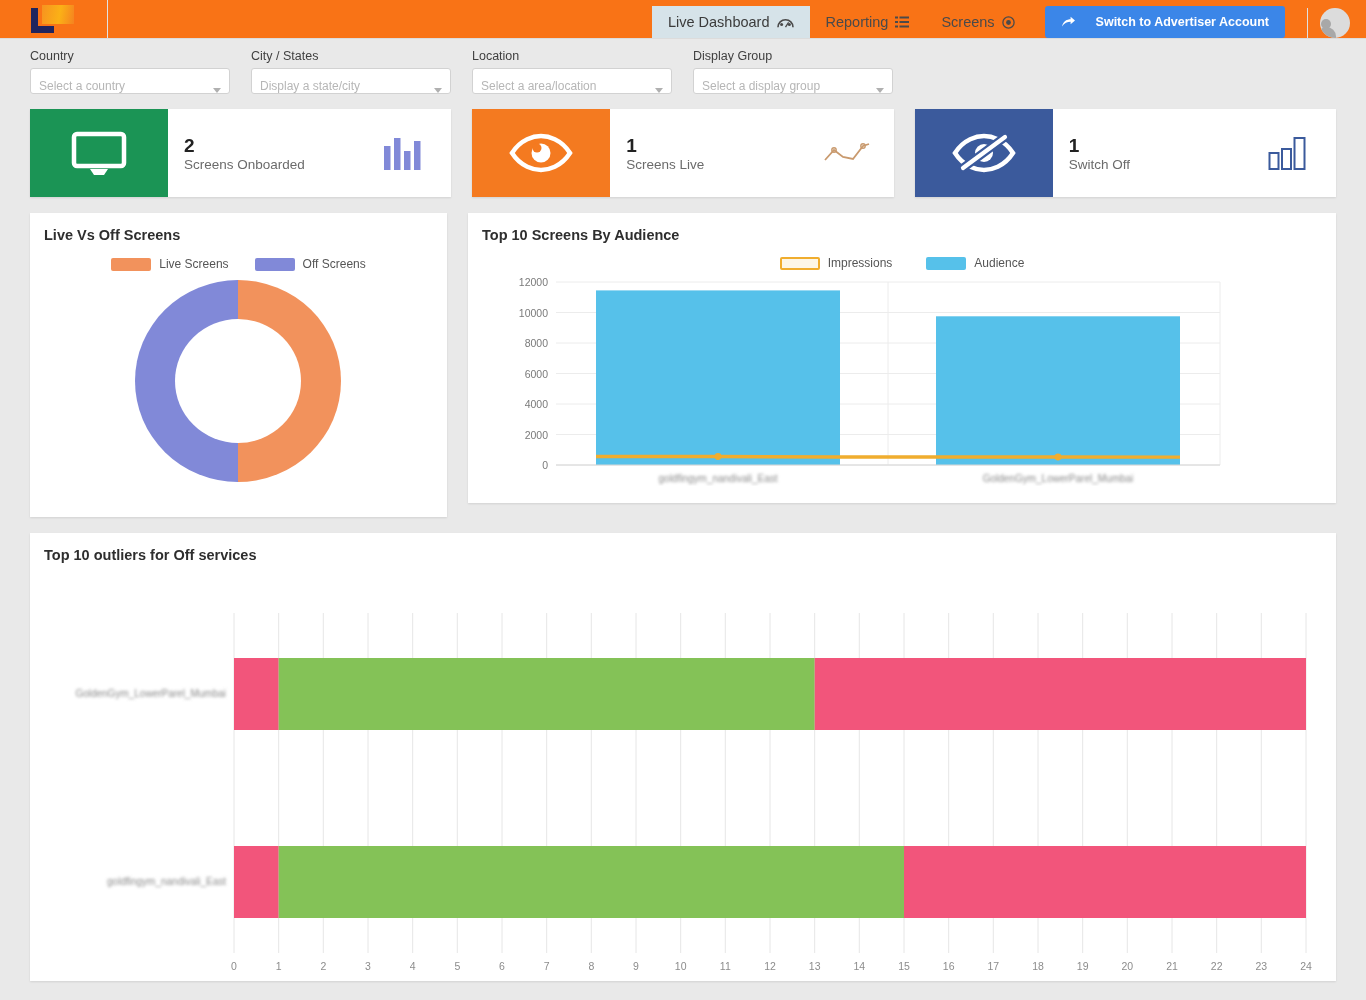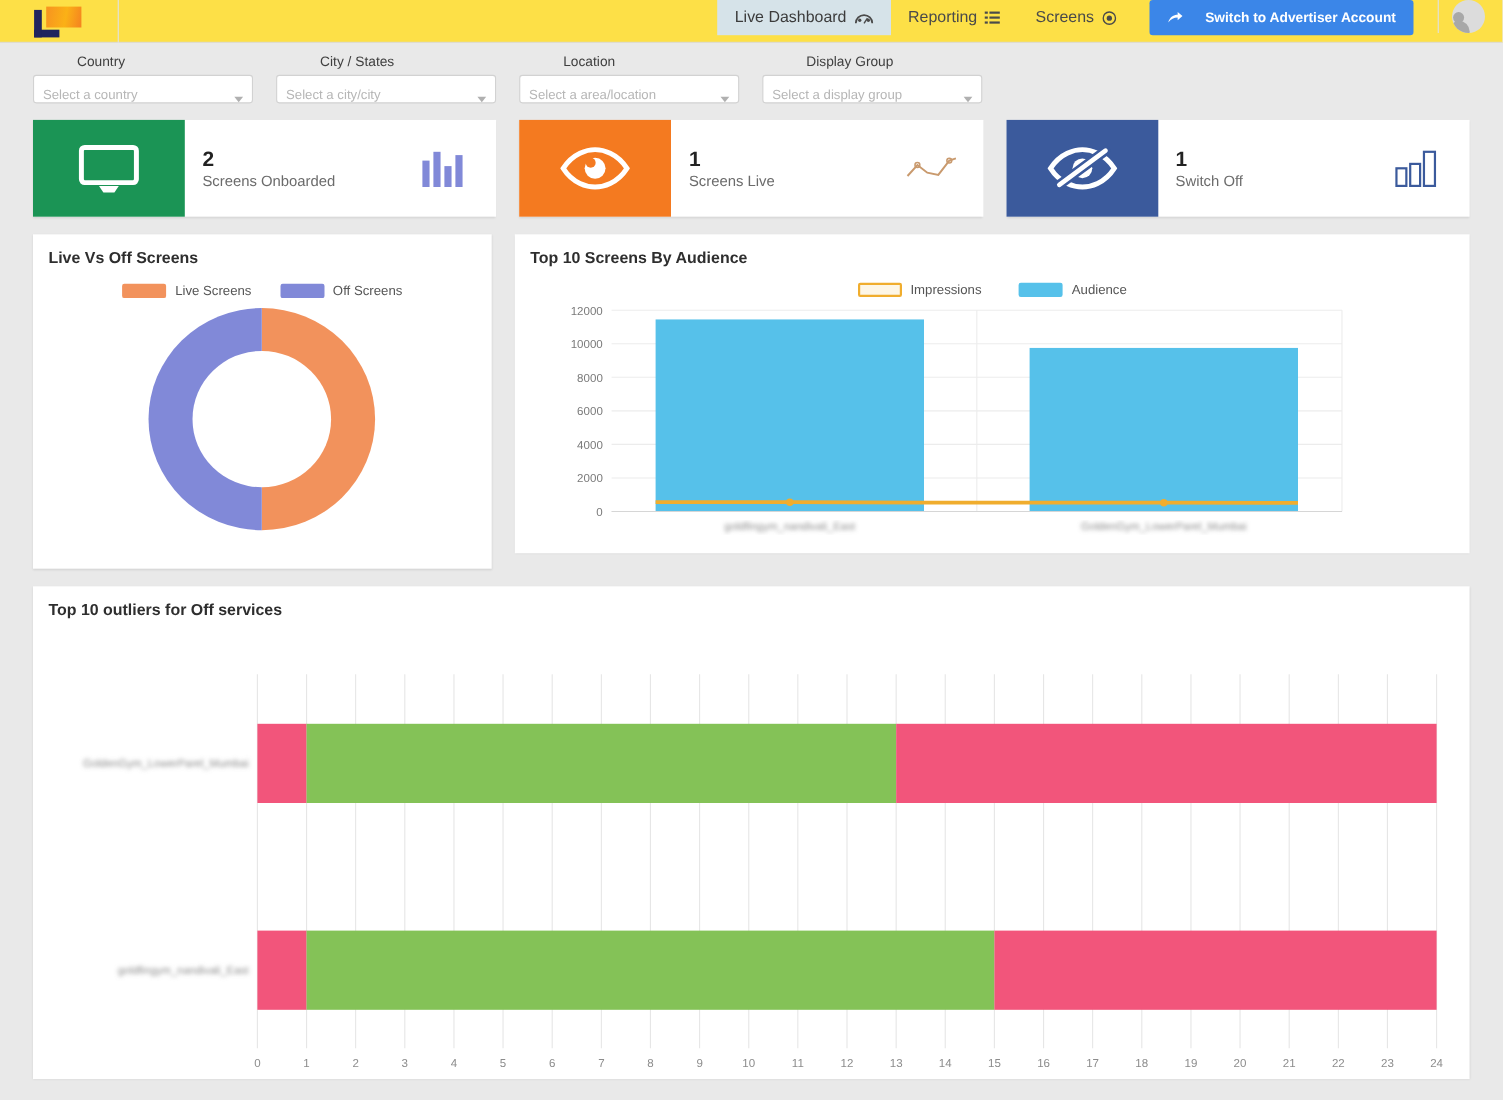--- a/index.html
+++ b/index.html
@@ -5,22 +5,22 @@
   * { box-sizing: border-box; margin: 0; padding: 0; }
   html, body {
     width: 1366px; height: 1000px;
     background: #e9e9e9;
     font-family: "Liberation Sans", sans-serif;
     overflow: hidden;
   }
 
   
   .topbar {
-    height: 39px; background: #fde047;
-    display: flex; align-items: flex-start;
+    height: 39px; background: #f97316;
+    display: flex; align-items: flex-end;
     border-bottom: 1px solid #dcdcdc;
     position: relative;
   }
   .logo-wrap { width: 108px; height: 39px; display: flex; align-items: center; justify-content: center; border-right: 1px solid #e2e2e2; }
   .logo { position: relative; width: 46px; height: 28px; }
   .logo .lshape {
     position: absolute; left: 0; top: 3px;
     width: 23px; height: 25px;
     border-left: 7px solid #20255e;
     border-bottom: 7px solid #20255e;
@@ -55,21 +55,21 @@
     background: #dcdcdc; margin: 0 16px 0 12px;
     display: flex; align-items: flex-end; justify-content: center;
     overflow: hidden; flex: none;
   }
   .avatar .head { width: 10px; height: 10px; border-radius: 50%; background: #a8a8a8; position: relative; top: -9px; }
   .avatar .body { width: 19px; height: 11px; border-radius: 10px 10px 0 0; background: #a8a8a8; position: relative; left: -14px; top: 0px; }
 
   
   .filters { display: flex; gap: 21px; padding: 10px 0 8px 30px; }
   .filter { width: 200px; }
-  .filter-label { font-size: 12.5px; color: #3f3f3f; margin-bottom: 5px; margin-left: 40px; }
+  .filter-label { font-size: 12.5px; color: #3f3f3f; margin-bottom: 5px; }
   .select {
     height: 26px; background: #fff; border: 1px solid #d2d2d2;
     border-radius: 3px; display: flex; align-items: flex-end;
     padding: 0 8px; font-size: 12px; color: #b6b6b6; cursor: pointer;
   }
   .caret { margin-left: auto; width: 0; height: 0;
     border-left: 4.5px solid transparent; border-right: 4.5px solid transparent;
     border-top: 5px solid #b0b0b0; }
 
   
@@ -166,21 +166,21 @@
   <div class="filter">
     <div class="filter-label">Country</div>
     <div class="select">
       <span>Select a country</span>
       <span class="caret"></span>
     </div>
   </div>
   <div class="filter">
     <div class="filter-label">City / States</div>
     <div class="select">
-      <span>Select a city/city</span>
+      <span>Display a state/city</span>
       <span class="caret"></span>
     </div>
   </div>
   <div class="filter">
     <div class="filter-label">Location</div>
     <div class="select">
       <span>Select a area/location</span>
       <span class="caret"></span>
     </div>
   </div>

